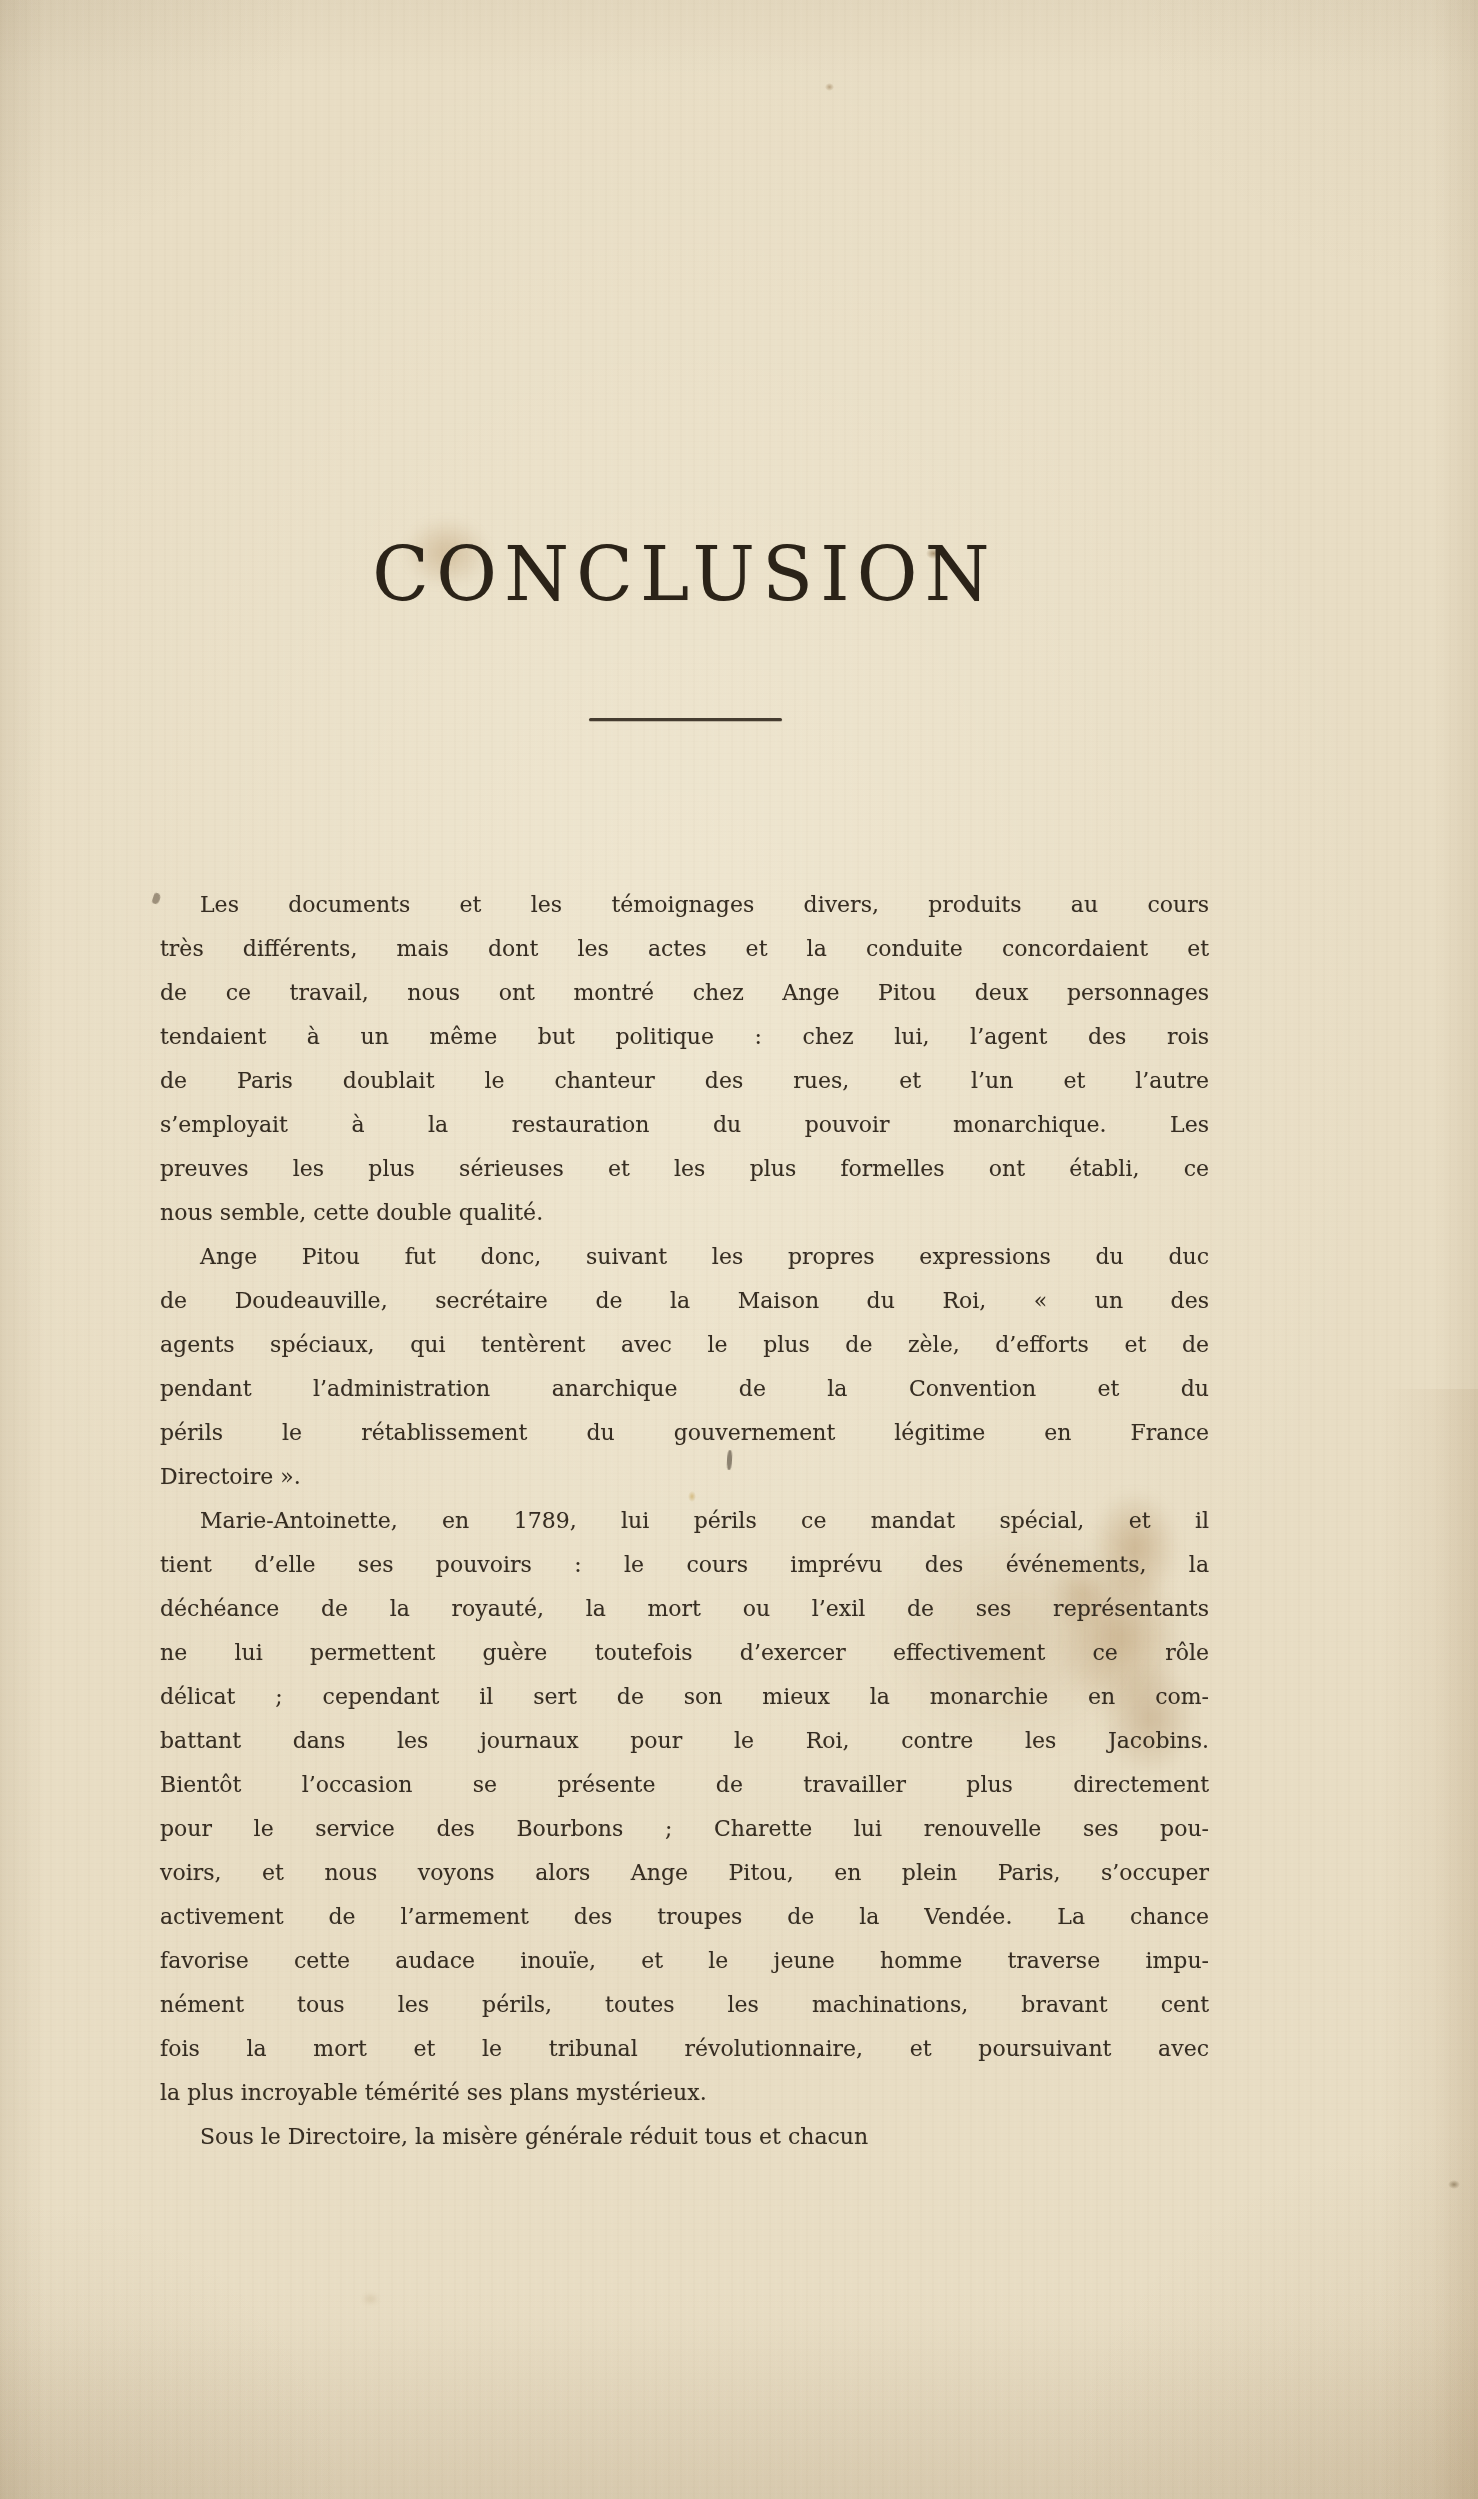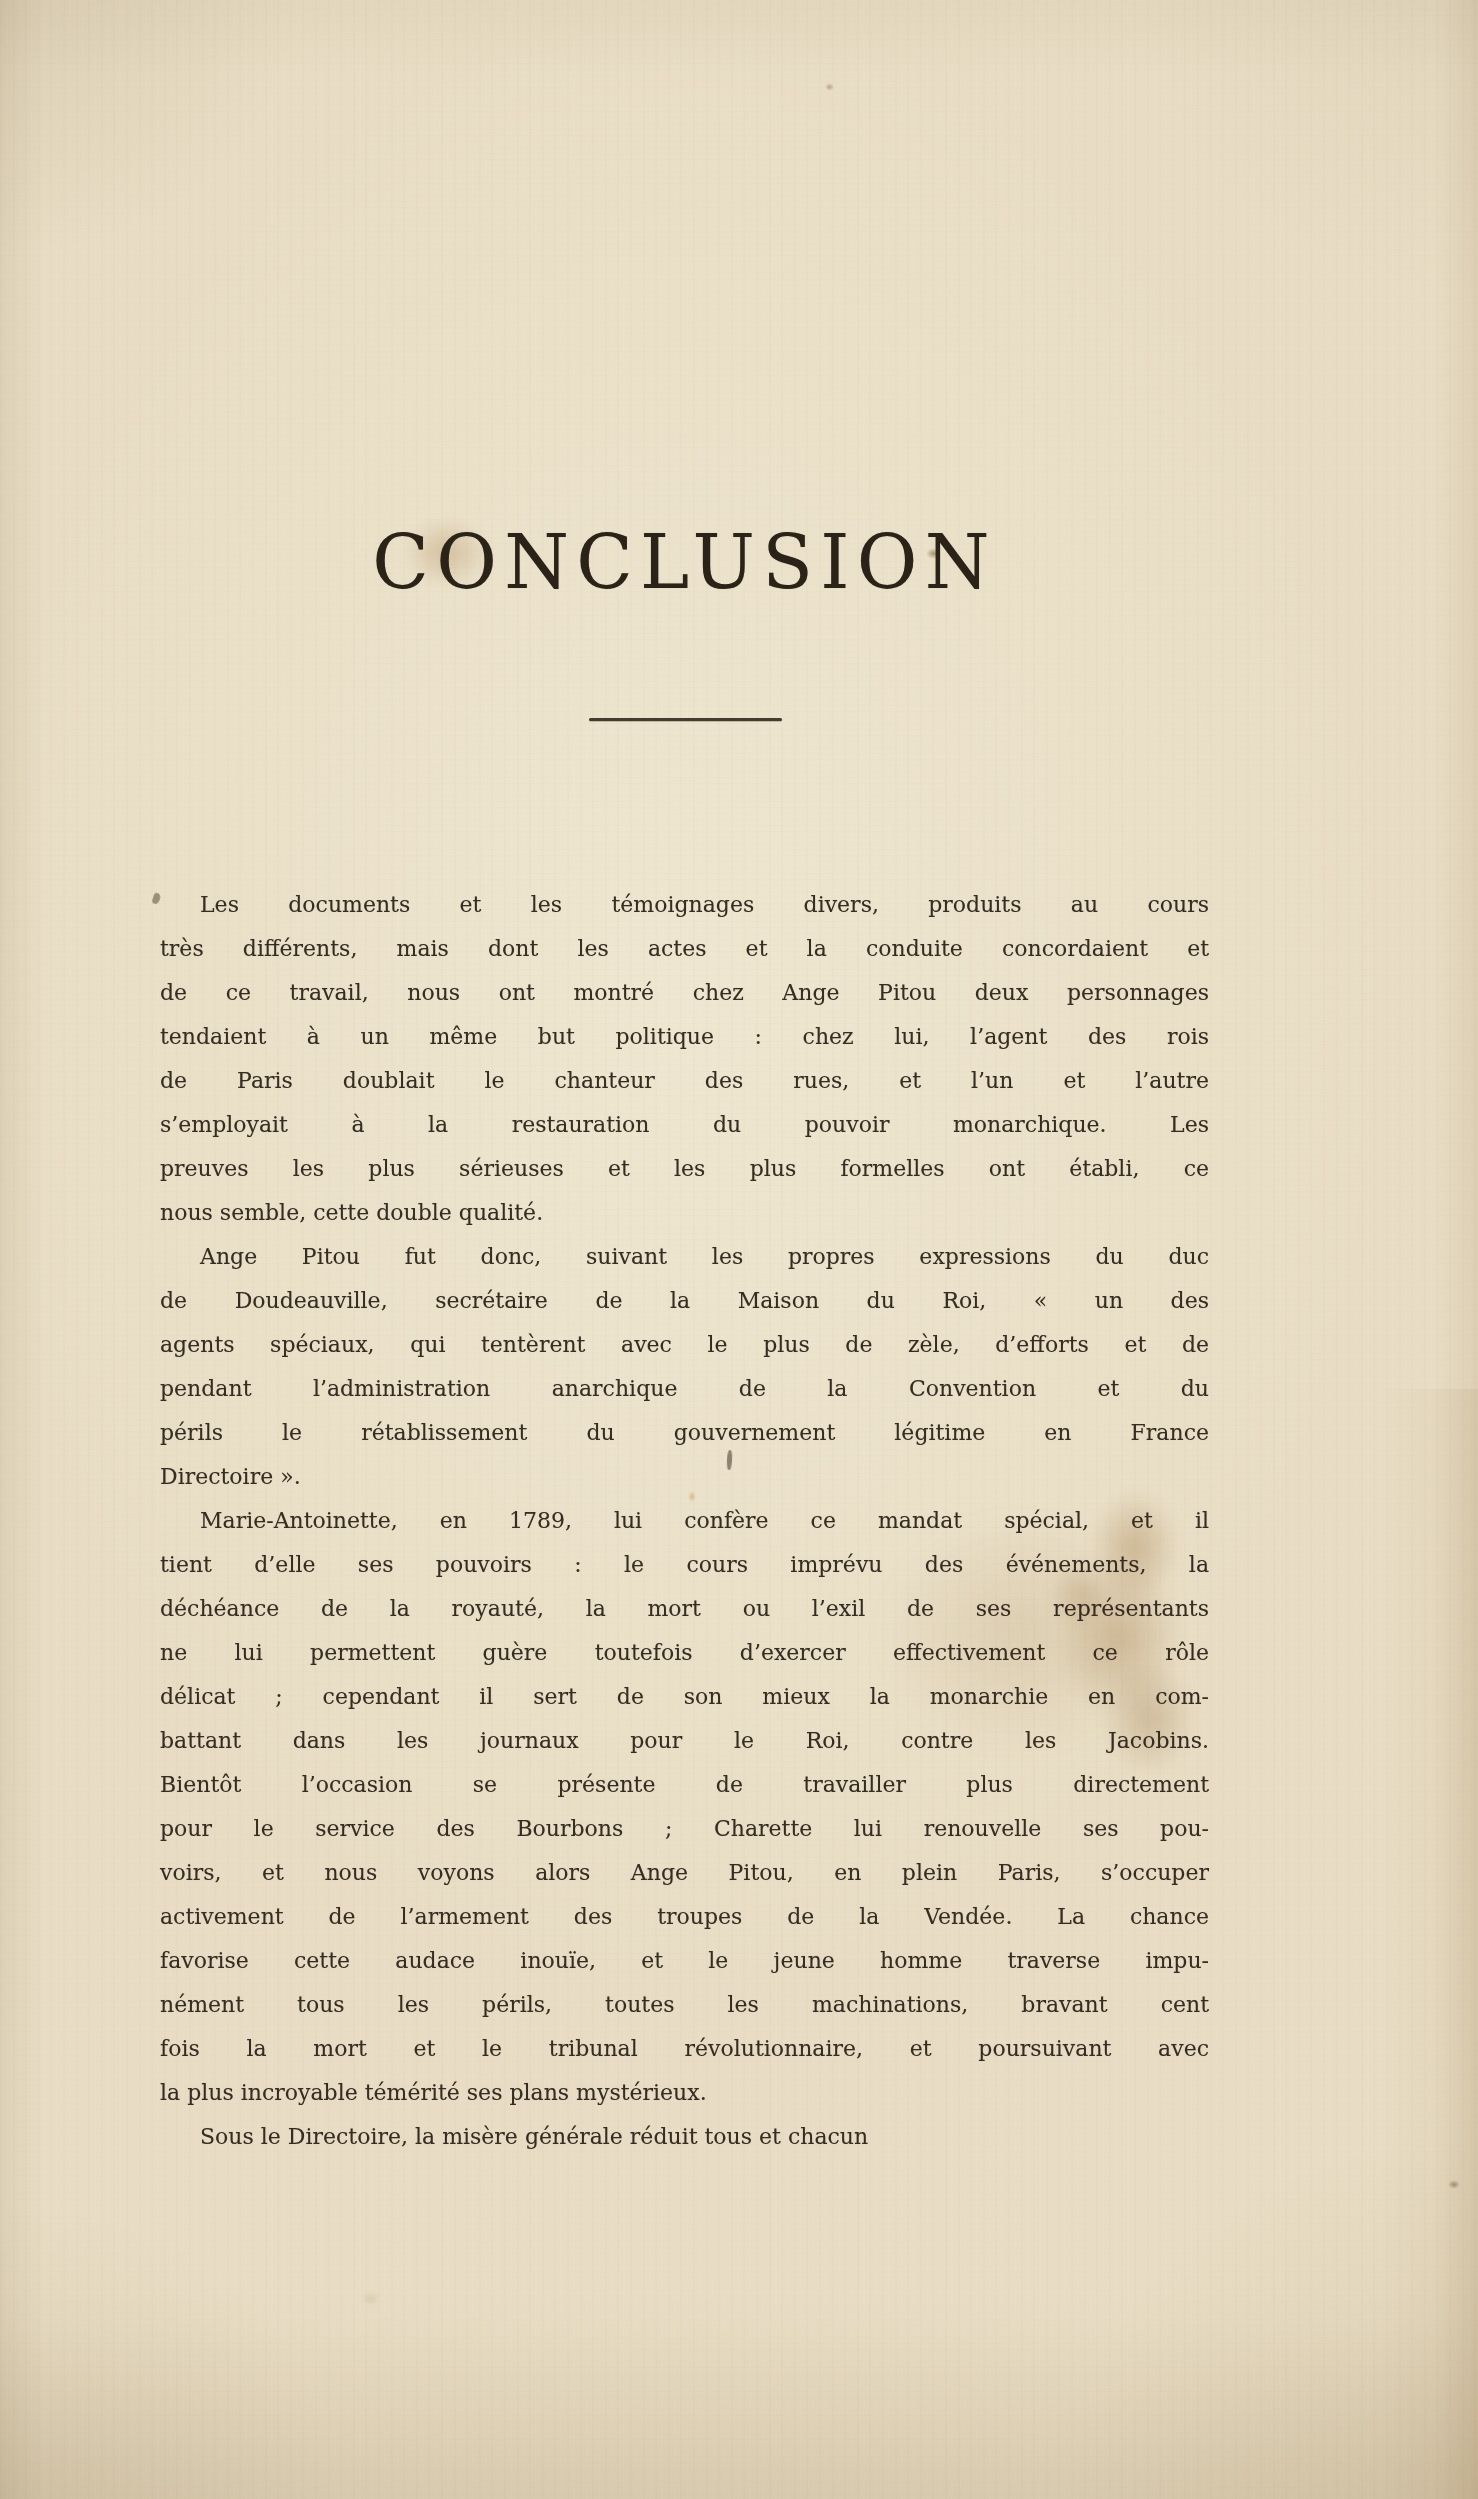--- a/index.html
+++ b/index.html
@@ -26,21 +26,21 @@
       repeating-linear-gradient(90deg, rgba(112,88,52,0.020) 0 2px, rgba(112,88,52,0) 2px 6px, rgba(255,255,255,0.022) 6px 8px, rgba(255,255,255,0) 8px 12.6px),
       repeating-linear-gradient(0deg, rgba(100,80,50,0.012) 0 1.3px, rgba(100,80,50,0) 1.3px 6px);
   }
   .shade-bottom{position:absolute;left:0;top:2288px;width:1479px;height:212px;pointer-events:none;
     background:linear-gradient(to bottom, rgba(139,111,72,0), rgba(139,111,72,0.08));}
   .warm-right{position:absolute;right:0;top:1389px;width:99px;height:1111px;pointer-events:none;
     background:linear-gradient(to left, rgba(150,115,70,0.10), rgba(150,115,70,0));}
 
   .title-wrap{position:absolute;left:160px;top:525px;width:1049px;text-align:center;}
   .title{
-    margin:0;display:inline-block;font-weight:normal;
+    margin:12px;display:inline-block;font-weight:normal;
     font-size:74px;line-height:1;letter-spacing:7.3px;
     color:var(--title_ink,#2b2318);
     text-shadow:0 0 0.7px rgba(43,35,24,0.35);
   }
   .divider{position:absolute;left:589px;top:718px;width:193px;height:3.3px;
     background:var(--rule,#453c30);border-radius:2px;box-shadow:0 0.7px 0 rgba(69,60,48,0.35);}
 
   .text-block{
     position:absolute;left:160px;top:883px;width:1049px;
     font-size:22px;line-height:44px;color:var(--ink,#362d22);
@@ -114,21 +114,21 @@
       </div>
       <div>
         <div class="line first">Ange Pitou fut donc, suivant les propres expressions du duc</div>
         <div class="line">de Doudeauville, secrétaire de la Maison du Roi, « un des</div>
         <div class="line">agents spéciaux, qui tentèrent avec le plus de zèle, d’efforts et de</div>
         <div class="line">pendant l’administration anarchique de la Convention et du</div>
         <div class="line">périls le rétablissement du gouvernement légitime en France</div>
         <div class="line end">Directoire ».</div>
       </div>
       <div>
-        <div class="line first">Marie-Antoinette, en 1789, lui confère ce mandat spécial, et il</div>
+        <div class="line first">Marie-Antoinette, en 1789, lui périls ce mandat spécial, et il</div>
         <div class="line">tient d’elle ses pouvoirs : le cours imprévu des événements, la</div>
         <div class="line">déchéance de la royauté, la mort ou l’exil de ses représentants</div>
         <div class="line">ne lui permettent guère toutefois d’exercer effectivement ce rôle</div>
         <div class="line">délicat ; cependant il sert de son mieux la monarchie en com-</div>
         <div class="line">battant dans les journaux pour le Roi, contre les Jacobins.</div>
         <div class="line">Bientôt l’occasion se présente de travailler plus directement</div>
         <div class="line">pour le service des Bourbons ; Charette lui renouvelle ses pou-</div>
         <div class="line">voirs, et nous voyons alors Ange Pitou, en plein Paris, s’occuper</div>
         <div class="line">activement de l’armement des troupes de la Vendée. La chance</div>
         <div class="line">favorise cette audace inouïe, et le jeune homme traverse impu-</div>

